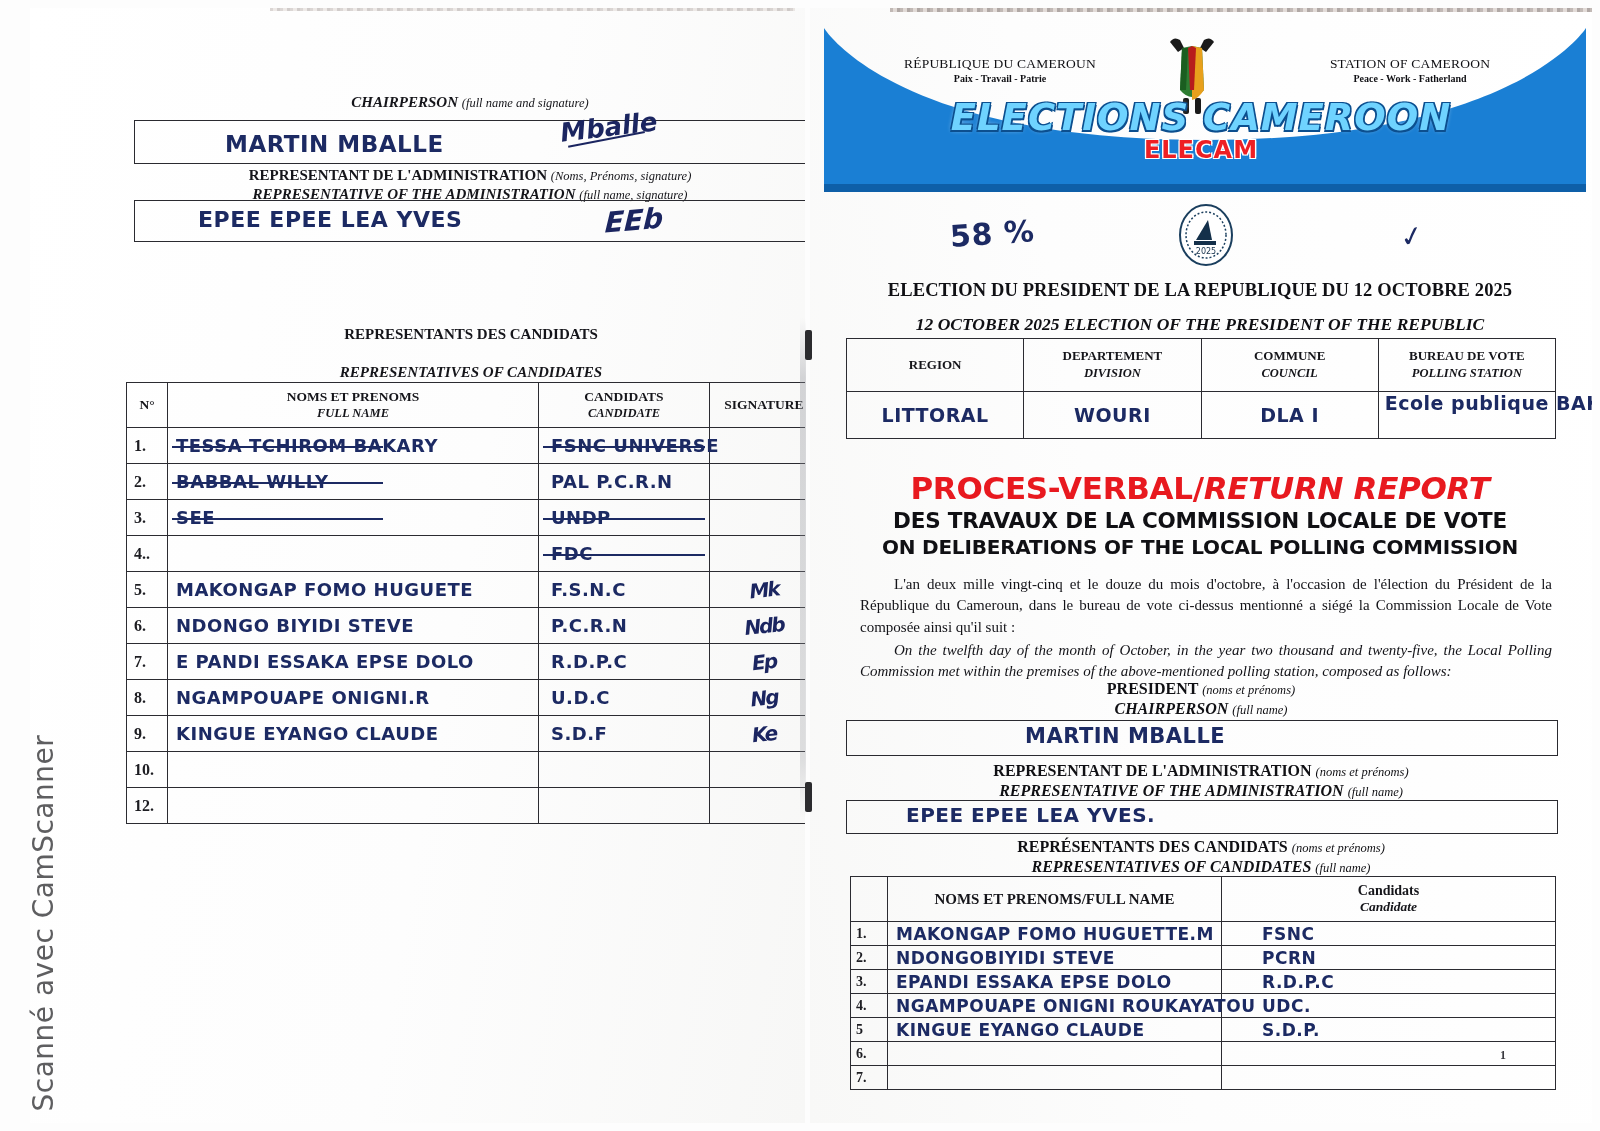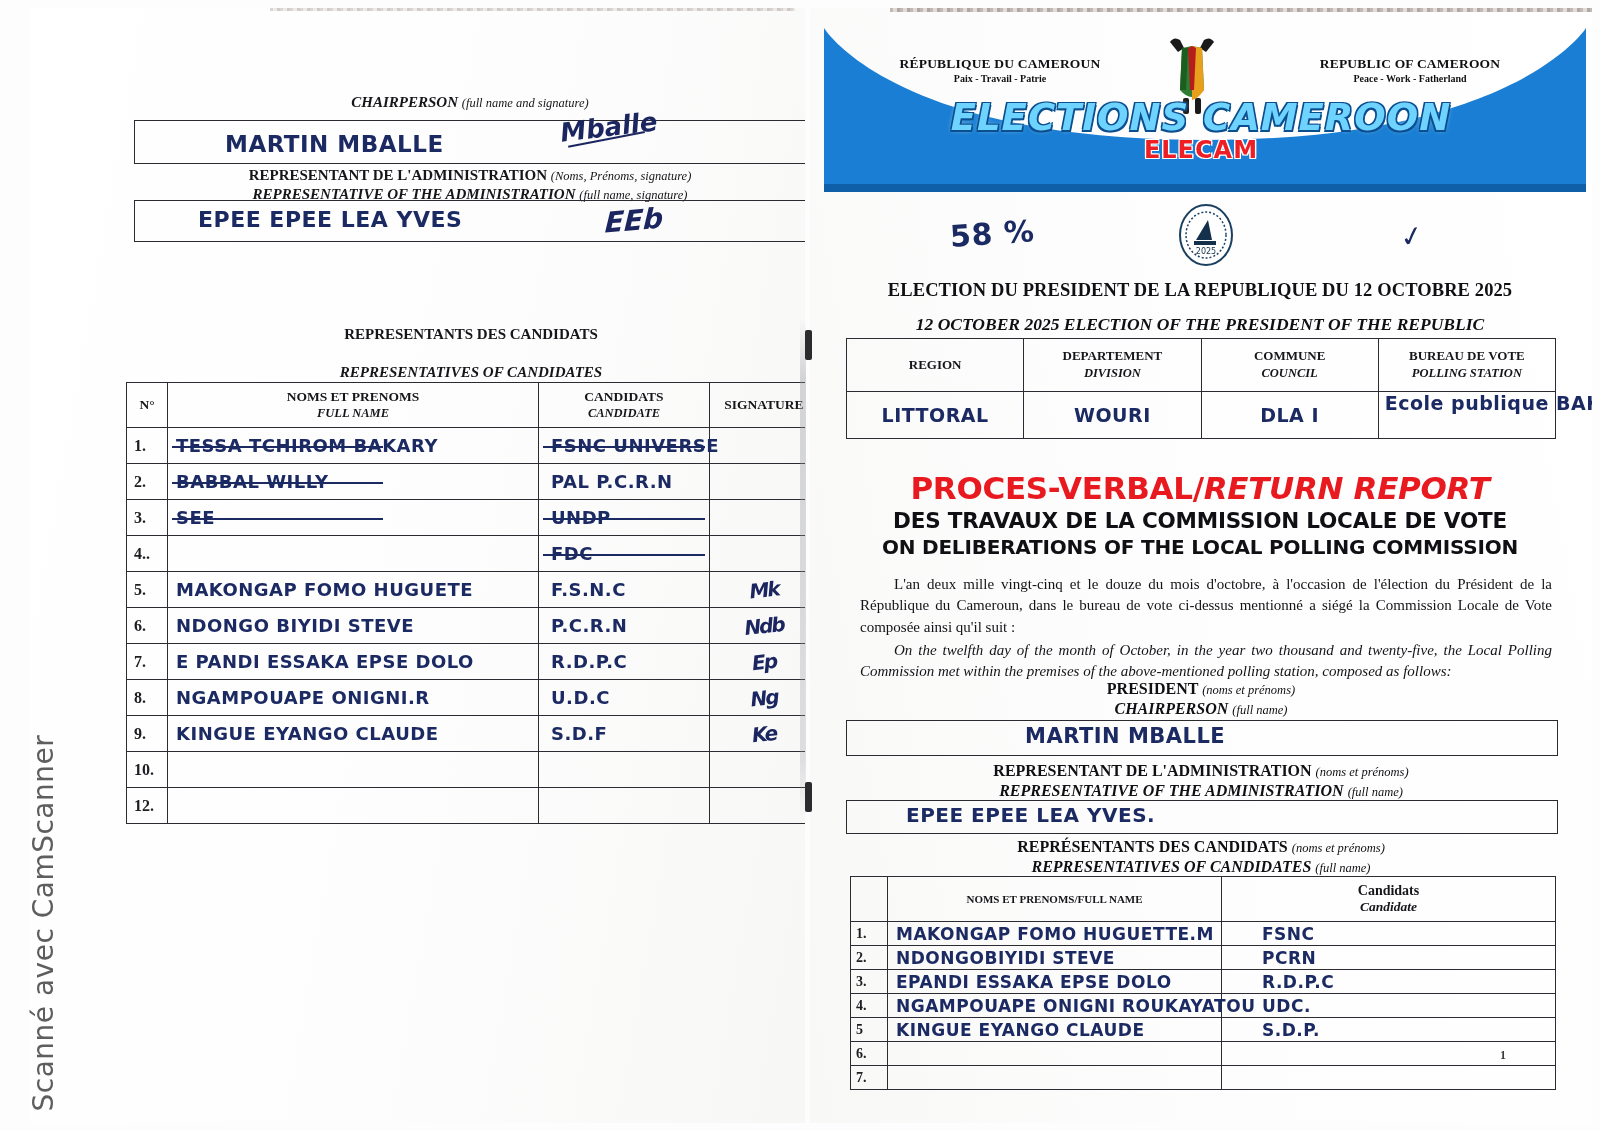--- a/index.html
+++ b/index.html
@@ -200,21 +200,21 @@
     position: absolute;
     left: 6px; top: 16px;
     width: 776px; height: 172px;
     overflow: hidden;
   }
   #elecam-banner svg { display: block; }
 
   .rep-txt {
     position: absolute;
     font-family: "Liberation Serif", serif;
-    font-weight: bold;
+    font-weight: normal;
     color: #101014;
     text-align: center;
   }
   #rep-fr { left: 60px; top: 48px; width: 260px; font-size: 13.5px; letter-spacing: .2px; }
   #rep-fr-sub { left: 60px; top: 65px; width: 260px; font-size: 10px; font-weight: bold; }
   #rep-en { left: 470px; top: 48px; width: 260px; font-size: 13.5px; letter-spacing: .2px; }
   #rep-en-sub { left: 470px; top: 65px; width: 260px; font-size: 10px; font-weight: bold; }
 
   #coat-arms {
     position: absolute; left: 350px; top: 26px;
@@ -380,21 +380,21 @@
     position: absolute; left: 40px; top: 868px;
     width: 706px;
     border-collapse: collapse;
     table-layout: fixed;
   }
   #r-cand-table th, #r-cand-table td {
     border: 1.3px solid #2b2b31;
   }
   #r-cand-table thead th {
     height: 42px;
-    font-size: 11px;
+    font-size: 15px;
     font-weight: bold;
     color: #15151a;
     text-align: center;
   }
   #r-cand-table thead th.cand-h { font-size: 14px; line-height: 1.25; }
   #r-cand-table thead th.cand-h .en { display: block; font-style: italic; font-size: 13.5px; }
   #r-cand-table tbody tr { height: 24px; }
   .rc-no {
     width: 30px;
     text-align: left;
@@ -555,21 +555,21 @@
 
   <div id="elecam-banner">
     <svg width="776" height="172" viewBox="0 0 776 172">
       <path d="M8,4 L8,168 L770,168 L770,4 C770,4 700,116 388,116 C76,116 8,4 8,4 Z" fill="#1a7fd4"></path>
       <path d="M8,160 L770,160 L770,168 L8,168 Z" fill="#0e5fa8"></path>
     </svg>
   </div>
 
   <div class="rep-txt" id="rep-fr">RÉPUBLIQUE DU CAMEROUN</div>
   <div class="rep-txt" id="rep-fr-sub">Paix - Travail - Patrie</div>
-  <div class="rep-txt" id="rep-en">REPUBLIC OF CAMEROON</div>
+  <div class="rep-txt" id="rep-en">STATION OF CAMEROON</div>
   <div class="rep-txt" id="rep-en-sub">Peace - Work - Fatherland</div>
 
   <svg id="coat-arms" viewBox="0 0 64 86">
     <path d="M10,8 Q14,2 20,6 L24,14 L18,18 Z" fill="#1a1a1a"></path>
     <path d="M54,8 Q50,2 44,6 L40,14 L46,18 Z" fill="#1a1a1a"></path>
     <path d="M22,14 L32,12 L42,14 L44,56 Q32,70 20,56 Z" fill="#2e7d32"></path>
     <path d="M32,12 L42,14 L44,56 Q38,65 32,66 Z" fill="#e8a01c"></path>
     <path d="M28,14 L32,12 L36,14 L34,56 L30,56 Z" fill="#b71c1c"></path>
     <path d="M22,14 L28,14 L26,56 L20,56 Z" fill="#1b5e20"></path>
     <rect x="23" y="64" width="6" height="16" rx="2" fill="#1a1a1a"></rect>

